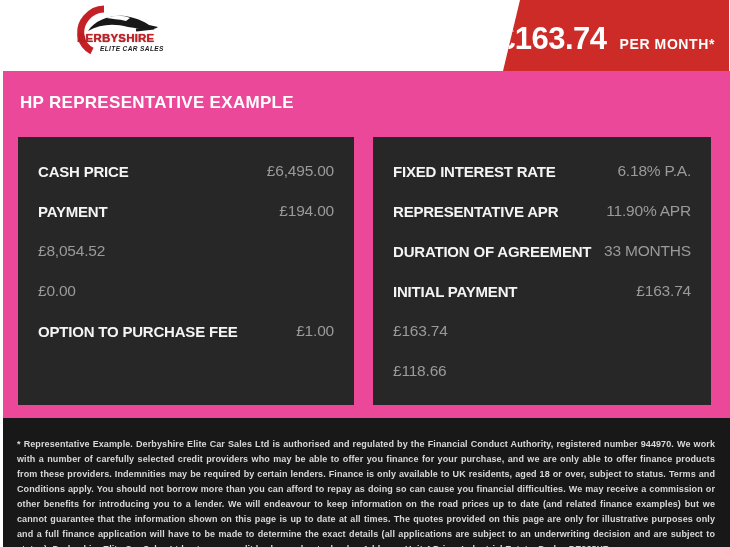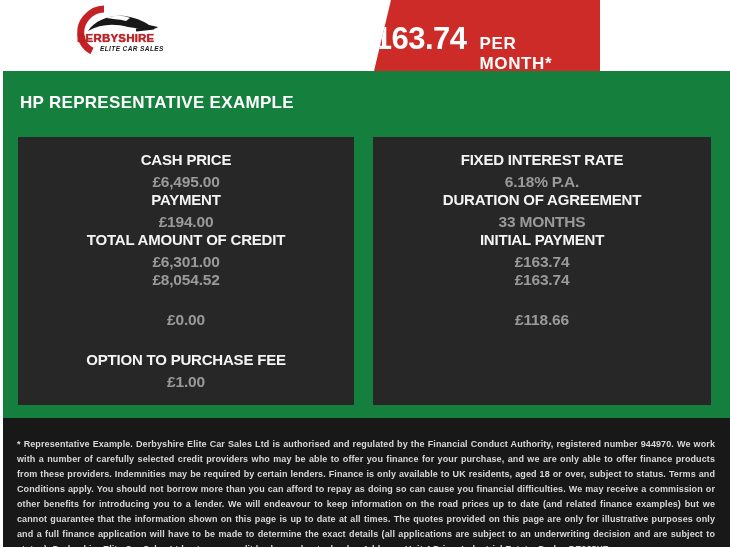--- a/index.html
+++ b/index.html
@@ -1,43 +1,43 @@
 <!DOCTYPE html>
 <html><head>
 <meta charset="utf-8">
 <style>
   * { margin:0; padding:0; box-sizing:border-box; }
   html,body { width:730px; height:547px; }
   body { font-family:"Liberation Sans", sans-serif; background:#ffffff; position:relative; overflow:hidden; }
 
   
-  .header { position:absolute; top:0; left:0; width:600px; height:71px; background:#ffffff; }
+  .header { position:absolute; top:0; left:0; width:729px; height:71px; background:#ffffff; }
   .logo { position:absolute; left:76px; top:5px; width:88px; height:60px; }
   .logo svg { position:absolute; left:0; top:0; }
   .logo-brand { position:absolute; left:1px; top:27px; font-size:11.5px; font-weight:700; color:#c42127; letter-spacing:.2px; text-shadow:0 0 1px #7a1212; }
   .logo-tagline { position:absolute; left:24px; top:40px; font-size:6.5px; font-style:italic; font-weight:700; color:#1a1a1a; letter-spacing:.4px; }
 
   .ribbon { position:absolute; top:0; right:0; width:242px; height:71px; background:#cd2b27;
             clip-path:polygon(33px 0, 242px 0, 242px 71px, 16px 71px);
             display:flex; align-items:baseline; justify-content:flex-end; gap:13px; padding:21px 14px 0 0; }
   .ribbon-amount { font-size:31px; font-weight:700; color:#ffffff; letter-spacing:-.5px; }
-  .ribbon-suffix { font-size:17px; font-weight:700; color:#ffffff; letter-spacing:.6px; }
+  .ribbon-suffix { font-size:14px; font-weight:700; color:#ffffff; letter-spacing:.6px; }
   .ribbon-underline { position:absolute; top:71px; right:0; width:228px; height:2px; background:#9e9e9e; }
 
   
-  .card { position:absolute; top:71px; left:3px; right:0; bottom:0; background:#15803d; }
+  .card { position:absolute; top:71px; left:3px; right:0; bottom:0; background:#ec4899; }
   .page-title { position:absolute; left:17px; top:22px; font-size:17px; font-weight:700; color:#ffffff; letter-spacing:.3px; }
 
   .panel { position:absolute; top:66px; height:268px; background:#272727; padding:14px 20px 0 20px; }
   .panel-left  { left:15px;  width:336px; }
   .panel-right { left:370px; width:338px; }
 
-  .row { height:40px; display:flex; align-items:center; justify-content:space-between;flex-direction:column; }
+  .row { height:40px; display:flex; align-items:center; justify-content:space-between; }
   .row .label { font-size:15px; font-weight:700; color:#f4f4f4; letter-spacing:-.2px; white-space:nowrap; }
-  .row .value { font-size:15.5px; font-weight:700; color:#9a9a9a; letter-spacing:-.2px; white-space:nowrap; }
+  .row .value { font-size:15.5px; font-weight:400; color:#9a9a9a; letter-spacing:-.2px; white-space:nowrap; }
 
   
   .footer { position:absolute; left:0; right:0; top:347px; bottom:0; background:#181818; padding:19px 15px 0 14px; }
   .disclaimer { font-size:9px; font-weight:700; color:#d9d9d9; line-height:15px; text-align:justify; letter-spacing:.1px; }
 </style>
 </head>
 <body>
 
 <div class="header">
   <div class="logo">
@@ -64,39 +64,39 @@
   <section class="panel panel-left">
     <div class="row">
       <span class="label">CASH PRICE</span>
       <span class="value">£6,495.00</span>
     </div>
     <div class="row">
       <span class="label">PAYMENT</span>
       <span class="value">£194.00</span>
     </div>
     <div class="row">
-      <span class="label">TOTAL AMOUNT OF CREDIT</span>
-      <span class="value">£6,301.00</span>
-    </div>
-    <div class="row">
       <span class="value">£8,054.52</span>
     </div>
     <div class="row">
       <span class="value">£0.00</span>
     </div>
     <div class="row">
       <span class="label">OPTION TO PURCHASE FEE</span>
       <span class="value">£1.00</span>
     </div>
   </section>
 
   <section class="panel panel-right">
     <div class="row">
       <span class="label">FIXED INTEREST RATE</span>
       <span class="value">6.18% P.A.</span>
+    </div>
+    <div class="row">
+      <span class="label">REPRESENTATIVE APR</span>
+      <span class="value">11.90% APR</span>
     </div>
     <div class="row">
       <span class="label">DURATION OF AGREEMENT</span>
       <span class="value">33 MONTHS</span>
     </div>
     <div class="row">
       <span class="label">INITIAL PAYMENT</span>
       <span class="value">£163.74</span>
     </div>
     <div class="row">

